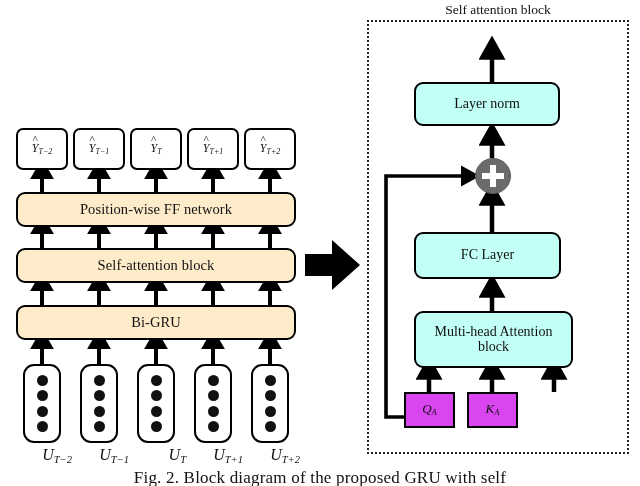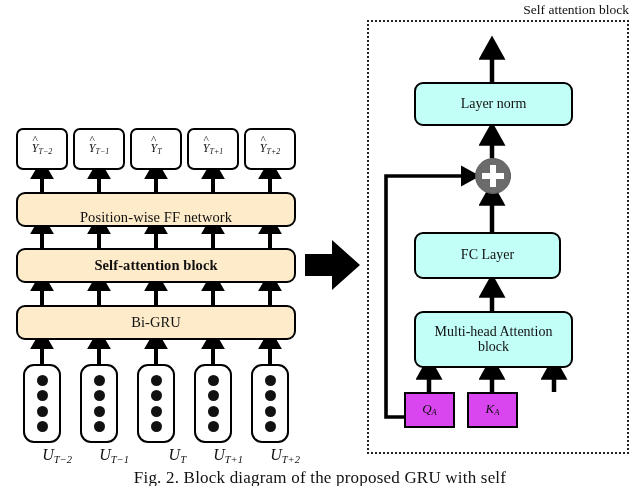--- a/index.html
+++ b/index.html
@@ -80,21 +80,21 @@
   .dashedbox {
     position: absolute;
     box-sizing: border-box;
     border: 2px dotted #222222;
     background: transparent;
   }
   .panel-title {
     position: absolute;
     font-size: 13.5px;
     white-space: nowrap;
-    text-align: right;
+    text-align: center;
   }
   .cyanbox {
     background: #C2FFF7;
     border: 2.5px solid #000000;
     border-radius: 9px;
     font-size: 14px;
   }
   .qkvbox {
     background: #d946ef;
     border: 2px solid #000000;
@@ -253,24 +253,24 @@
   <div class="node ybox" style="left:130px; top:128px; width:52px; height:42px;">
     <span class="mi"><span class="hatwrap"><span class="hat">^</span>Y</span><span class="sub">T</span></span>
   </div>
   <div class="node ybox" style="left:187px; top:128px; width:52px; height:42px;">
     <span class="mi"><span class="hatwrap"><span class="hat">^</span>Y</span><span class="sub">T+1</span></span>
   </div>
   <div class="node ybox" style="left:244px; top:128px; width:52px; height:42px;">
     <span class="mi"><span class="hatwrap"><span class="hat">^</span>Y</span><span class="sub">T+2</span></span>
   </div>
 
-  <div class="node bar" style="left:16px; top:192px; width:280px; height:35px;align-items:flex-end;">
+  <div class="node bar" style="left:16px; top:192px; width:280px; height:35px;">
     <span>Position-wise FF network</span>
   </div>
-  <div class="node bar" style="left:16px; top:248px; width:280px; height:35px;font-weight:bold;">
+  <div class="node bar" style="left:16px; top:248px; width:280px; height:35px;">
     <span>Self-attention block</span>
   </div>
   <div class="node bar" style="left:16px; top:305px; width:280px; height:35px;">
     <span>Bi-GRU</span>
   </div>
 
   <div class="node ubox" style="left:23px; top:364px; width:38px; height:79px;">
     <span class="dot"></span>
     <span class="dot"></span>
     <span class="dot"></span>
@@ -320,21 +320,21 @@
   <svg class="bigarrow" style="left:305px; top:238px;" width="56" height="54" viewBox="0 0 56 54" xmlns="http://www.w3.org/2000/svg">
     <path d="M0,16 L27,16 L27,2 L55,27 L27,52 L27,38 L0,38 Z" fill="#000000"></path>
   </svg>
 
   <div class="panel-title" style="left:367px; top:2px; width:262px;">
     <span>Self attention block</span>
   </div>
 
   <div class="dashedbox" style="left:367px; top:20px; width:262px; height:434px;"></div>
 
-  <div class="node cyanbox" style="left:414px; top:82px; width:159px; height:44px;">
+  <div class="node cyanbox" style="left:414px; top:82px; width:146px; height:44px;">
     <span>Layer norm</span>
   </div>
 
   <div class="addnode" style="left:475px; top:158px;"></div>
 
   <div class="node cyanbox" style="left:414px; top:232px; width:147px; height:47px;">
     <span>FC Layer</span>
   </div>
 
   <div class="node cyanbox" style="left:414px; top:311px; width:159px; height:57px; flex-direction:column;">

